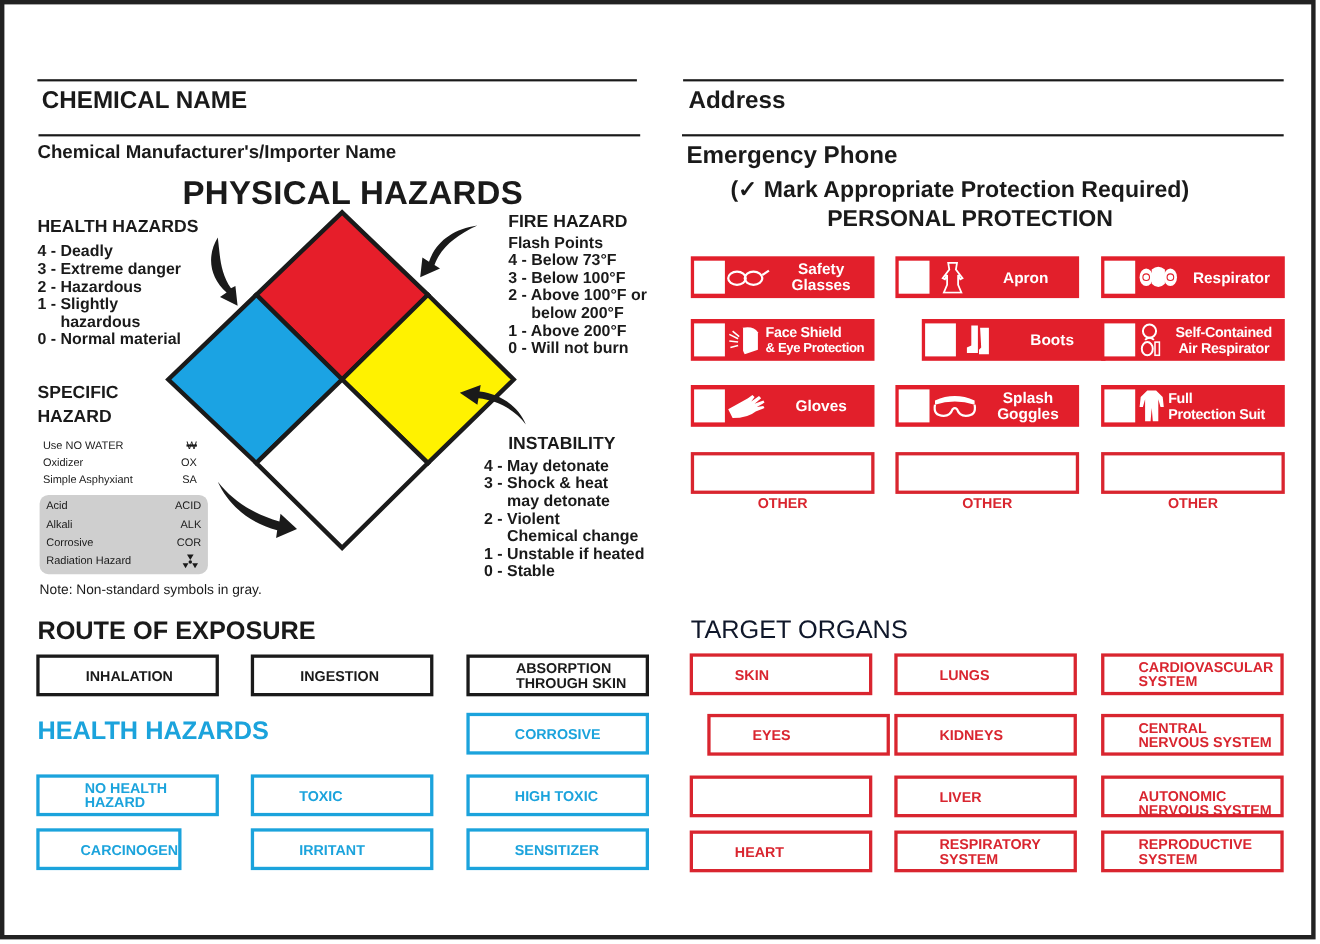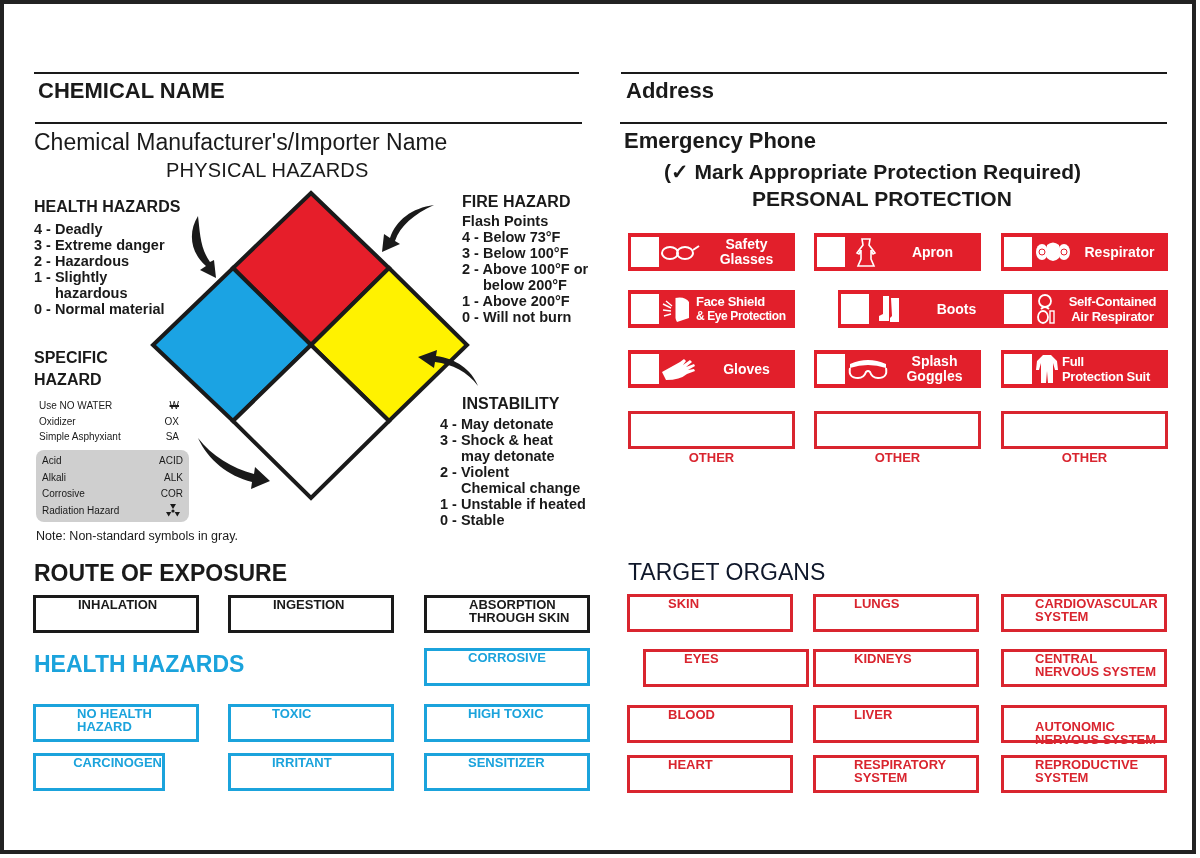--- a/index.html
+++ b/index.html
@@ -1,32 +1,32 @@
 <!DOCTYPE html>
 <html><head>
 <meta charset="utf-8">
 <style>
   html,body{margin:0;padding:0;background:#fff;}
   body{width:1200px;height:858px;position:relative;overflow:hidden;font-family:"Liberation Sans",sans-serif;color:#1a1a1a;}
   .frame{position:absolute;left:0;top:0;width:1196px;height:854px;border:4px solid #222;border-right:4px solid #222;box-sizing:border-box;}
   .abs{position:absolute;}
   .rule{position:absolute;height:2px;background:#1a1a1a;}
   .h-label{font-size:22px;font-weight:bold;}
-  .sub-label{font-size:23px;font-weight:normal;}
-  .title{font-size:20px;font-weight:normal;letter-spacing:0.2px;}
+  .sub-label{font-size:17px;font-weight:bold;}
+  .title{font-size:30px;font-weight:bold;letter-spacing:0.2px;}
   .list{font-size:14.5px;font-weight:bold;line-height:16px;}
   .list div{white-space:nowrap;}
   .list .indent{padding-left:21px;}
   .sec-head{font-size:16px;font-weight:bold;}
   .specific{font-size:10px;font-weight:normal;line-height:15.5px;}
   .specific .row{display:flex;justify-content:space-between;}
   .gray-box{background:#cfcfcf;border-radius:8px;}
   .note{font-size:12.5px;}
   
-  .cb{position:absolute;box-sizing:border-box;display:flex;align-items:flex-start;}
+  .cb{position:absolute;box-sizing:border-box;display:flex;align-items:center;}
   .cb .tick{box-sizing:border-box;}
   .cb .lbl{flex:1;display:flex;align-items:center;font-weight:bold;font-size:13px;line-height:13px;}
   .cb.black{border:3px solid #1a1a1a;}
   .cb.black .tick{width:31px;border-right:3px solid #1a1a1a;}
   .cb.black .lbl{color:#1a1a1a;padding-left:11px;}
   .cb.blue{border:3px solid #1ba3dc;}
   .cb.blue .tick{width:31px;border-right:3px solid #1ba3dc;}
   .cb.blue .lbl{color:#1ba3dc;padding-left:10px;}
   .cb.red{border:3px solid #d9252f;}
   .cb.red .tick{width:28px;border-right:3px solid #d9252f;}
@@ -381,23 +381,20 @@
 <div class="cb red" style="left:1001px;top:649px;width:166px;height:38px;">
     <div class="tick"></div>
     <div class="lbl" style="flex-direction:column;align-items:flex-start;justify-content:center;padding-left:3px;">
       <span>CENTRAL</span>
       <span>NERVOUS SYSTEM</span>
     </div>
   </div>
 
 <div class="cb red" style="left:627px;top:705px;width:166px;height:38px;">
     <div class="tick"></div>
-    <div class="lbl">
-      <span>BLOOD</span>
-    </div>
   </div>
 <div class="cb red" style="left:813px;top:705px;width:166px;height:38px;">
     <div class="tick"></div>
     <div class="lbl">
       <span>LIVER</span>
     </div>
   </div>
 <div class="cb red" style="left:1001px;top:705px;width:166px;height:38px;">
     <div class="tick"></div>
     <div class="lbl" style="flex-direction:column;align-items:flex-start;justify-content:center;padding-left:3px;margin-top:12px;">

